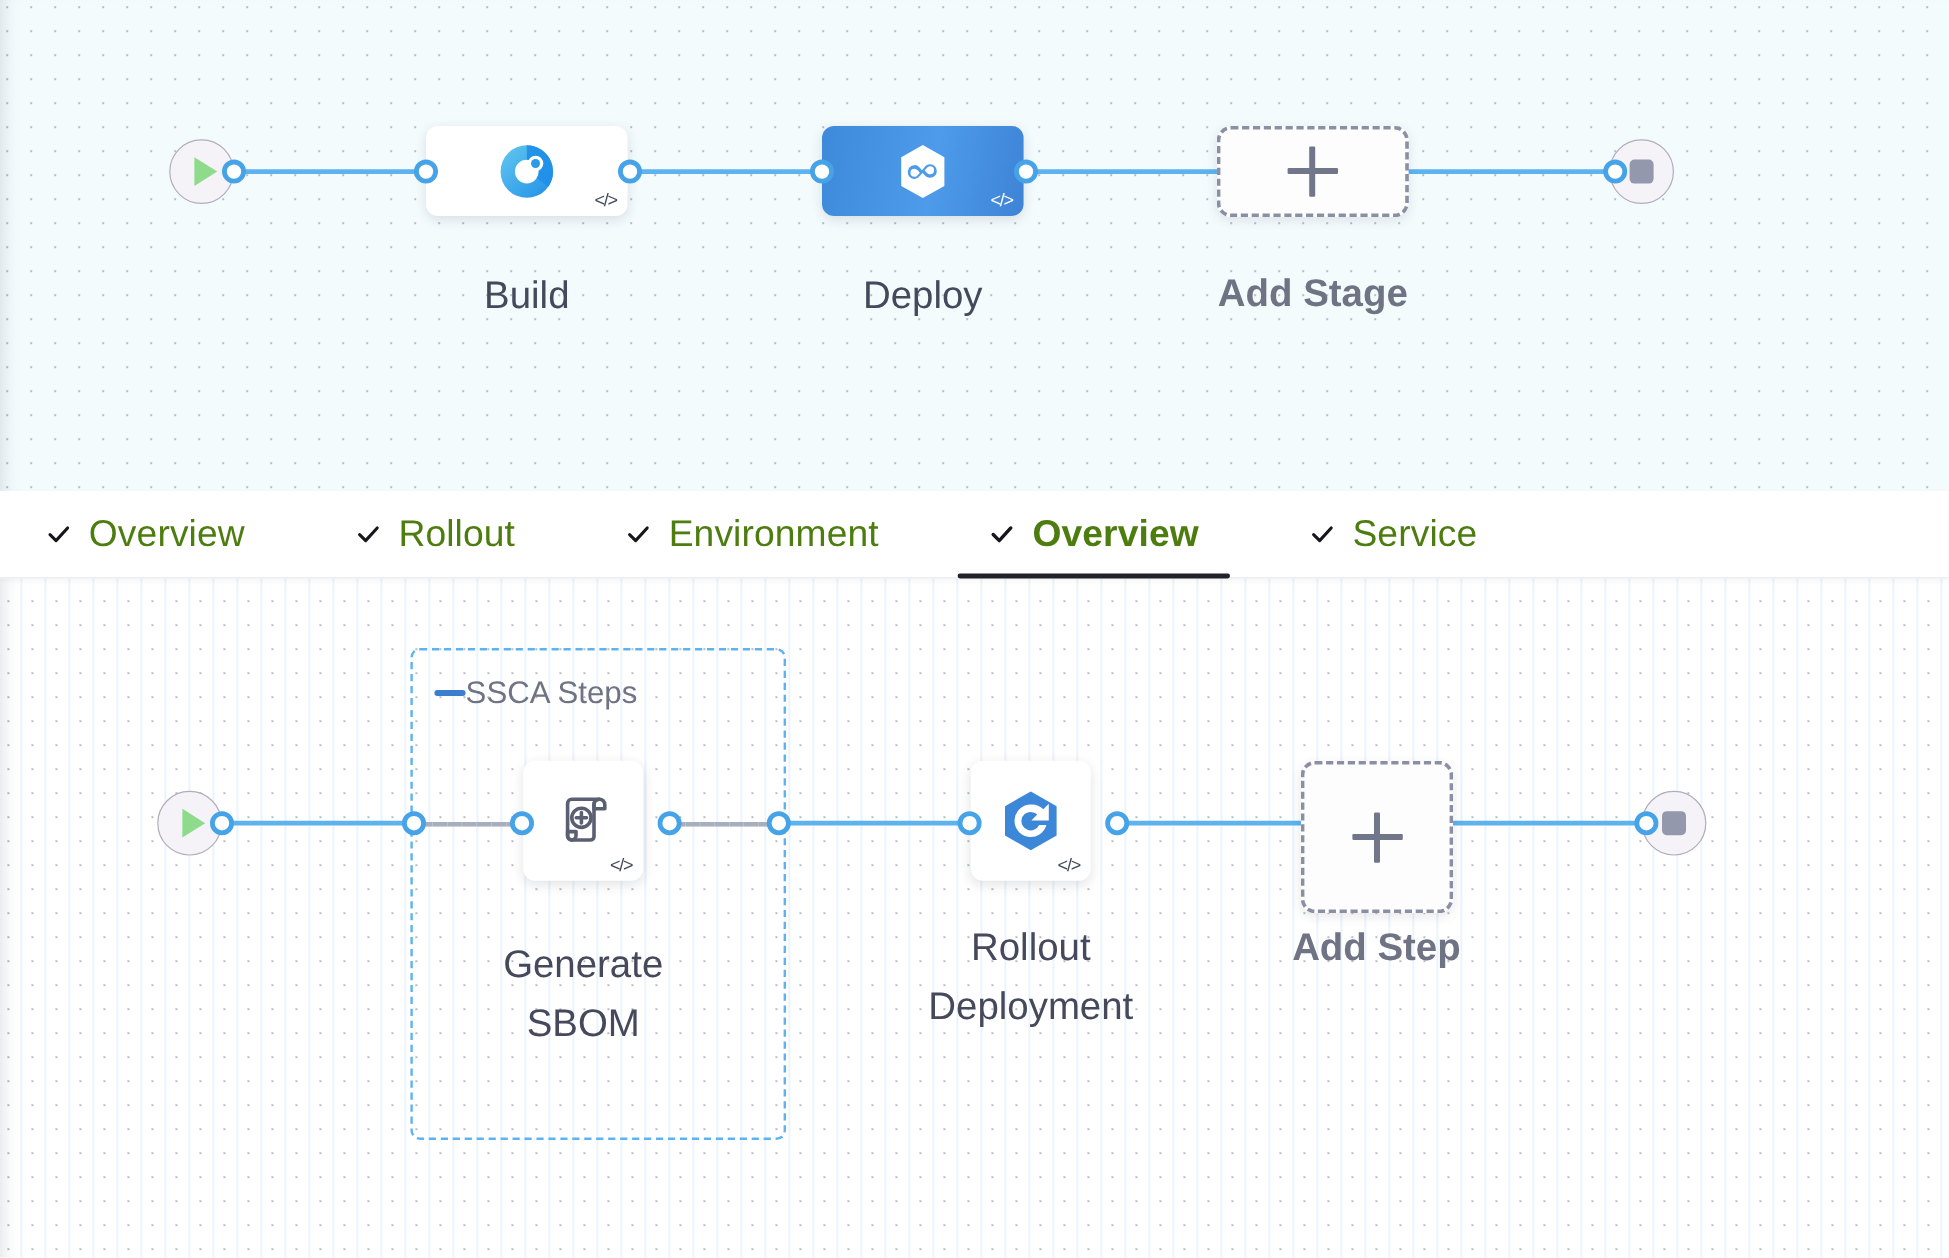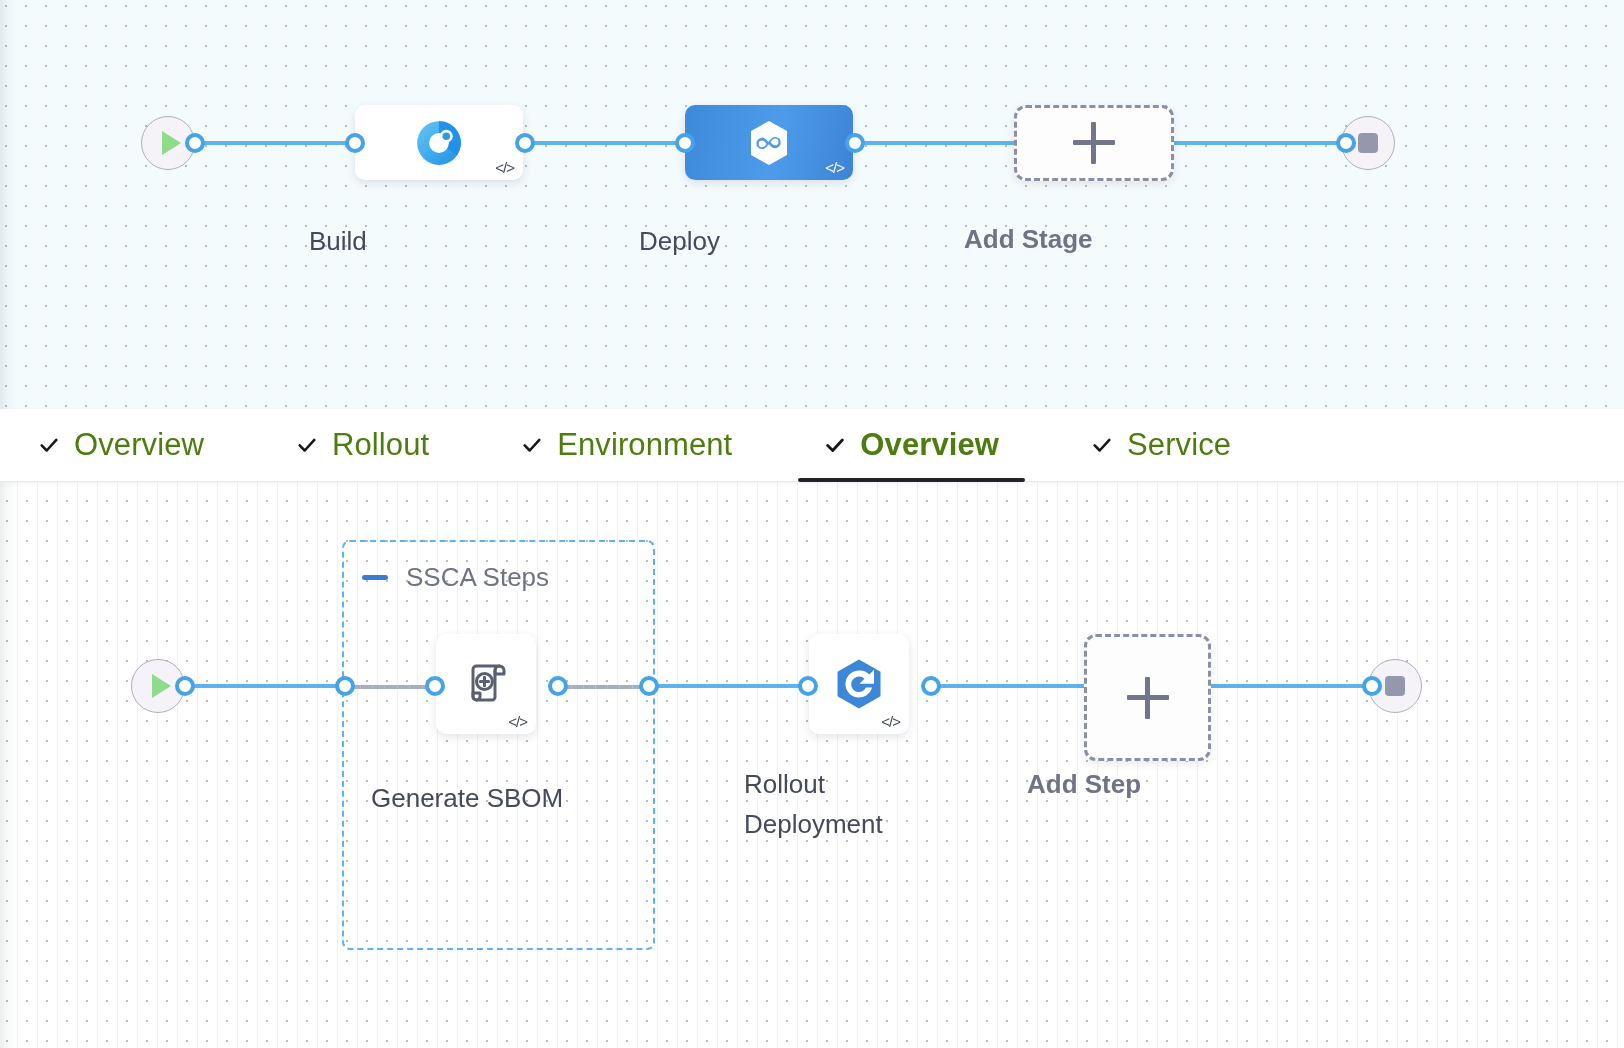--- a/index.html
+++ b/index.html
@@ -182,41 +182,42 @@
     content: "";
     position: absolute;
     background: #72768b;
     border-radius: 1px;
   }
   .plus::before { left: 0; right: 0; top: 18px; height: 5px; }
   .plus::after  { top: 0; bottom: 0; left: 18px; width: 5px; }
 
   .nodelabel {
     position: absolute;
-    font-size: 26px;
+    text-align: center;
+    font-size: 32px;
     color: #46495c;
     line-height: 1.52;
     white-space: pre-line;
     z-index: 2;
   }
   .nodelabel.muted { color: #6f7384; }
 
   
   .group-box {
     position: absolute;
     border: 2px dashed #5cb3ef;
     border-radius: 8px;
     box-sizing: border-box;
     z-index: 1;
   }
   .group-head {
     position: absolute;
     display: flex;
     align-items: center;
-    gap: 18px;
+    gap: 0;
     z-index: 2;
   }
   .collapse-bar {
     width: 26px; height: 5px;
     background: #3b7ed0;
     border-radius: 3px;
     display: block;
   }
   .group-title {
     font-size: 26px;

